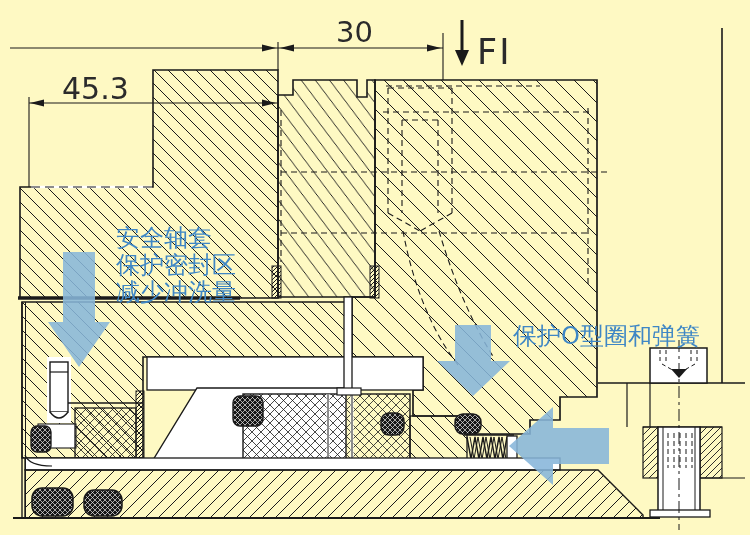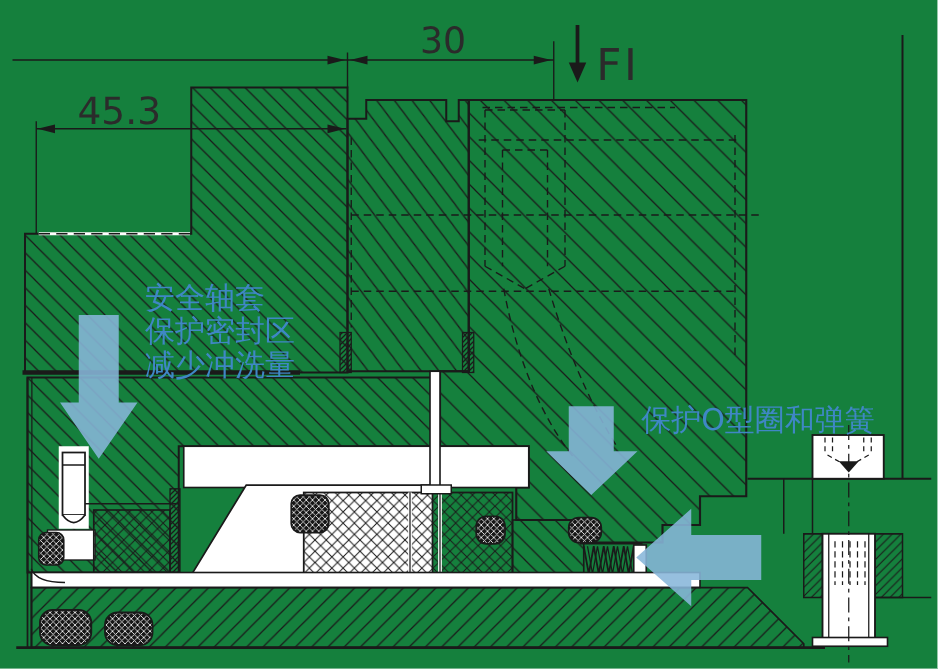--- a/index.html
+++ b/index.html
@@ -1,16 +1,16 @@
 <!DOCTYPE html>
 <html><head>
 <meta charset="utf-8">
 <style>
   html,body{margin:0;padding:0;background:#ffffff;}
-  .page{width:750px;height:535px;position:relative;background:#15803d;overflow:hidden;
+  .page{width:750px;height:535px;position:relative;background:#fef9c3;overflow:hidden;
         font-family:"DejaVu Sans","Liberation Sans",sans-serif;}
   svg{position:absolute;left:0;top:0;}
   text{user-select:none;}
   .dim-text{fill:#2b2b2b;font-family:"DejaVu Sans","Liberation Sans",sans-serif;}
   .note-text{fill:#3f87c5;font-family:"DejaVu Sans","Liberation Sans",sans-serif;}
 </style>
 </head>
 <body>
 
 <div class="page">

